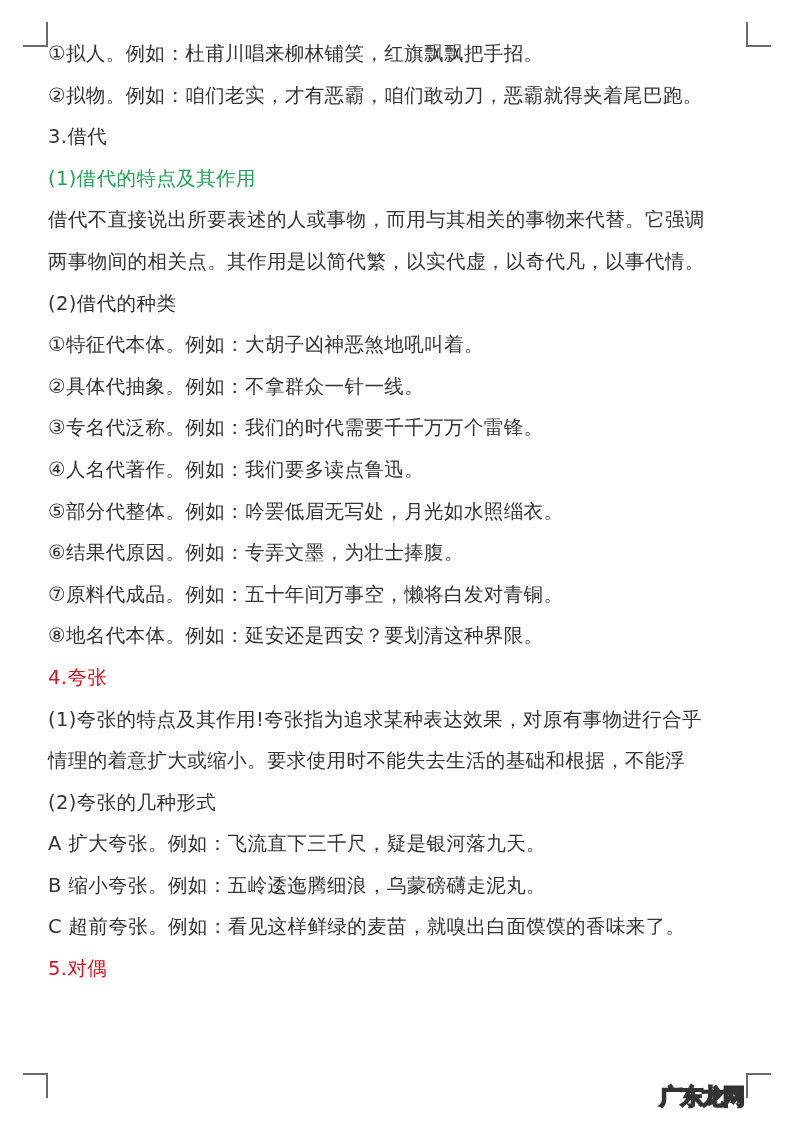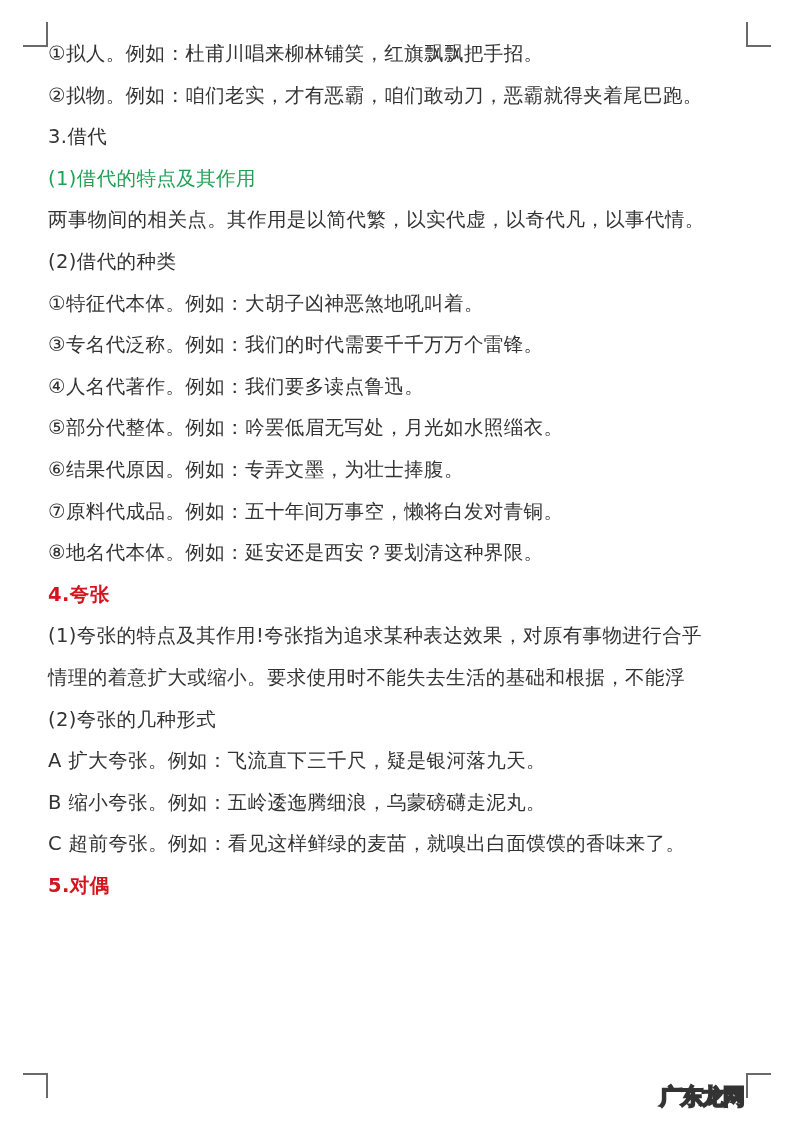--- a/index.html
+++ b/index.html
@@ -41,21 +41,21 @@
     font-size: 19.5px;
     white-space: nowrap;
     letter-spacing: 0.4px;
   }
   .heading-green {
     color: #1fa055;
     font-weight: normal;
   }
   .heading-red {
     color: #d4141e;
-    font-weight: bold;
+    font-weight: normal;
   }
   .watermark {
     position: absolute;
     left: 660px;
     top: 1082px;
     font-size: 22px;
     font-weight: bold;
     color: #ffffff;
     -webkit-text-stroke: 2px #333333;
     letter-spacing: -1px;
@@ -68,23 +68,25 @@
 <div class="corner tl"></div>
 <div class="corner tr"></div>
 <div class="corner bl"></div>
 <div class="corner br"></div>
 
 <div class="content">
   <div class="line">①拟人。例如：杜甫川唱来柳林铺笑，红旗飘飘把手招。</div>
   <div class="line">②拟物。例如：咱们老实，才有恶霸，咱们敢动刀，恶霸就得夹着尾巴跑。</div>
   <div class="line">3.借代</div>
   <div class="line heading-green">(1)借代的特点及其作用</div>
+  <div class="line">借代不直接说出所要表述的人或事物，而用与其相关的事物来代替。它强调</div>
   <div class="line">两事物间的相关点。其作用是以简代繁，以实代虚，以奇代凡，以事代情。</div>
   <div class="line">(2)借代的种类</div>
   <div class="line">①特征代本体。例如：大胡子凶神恶煞地吼叫着。</div>
+  <div class="line">②具体代抽象。例如：不拿群众一针一线。</div>
   <div class="line">③专名代泛称。例如：我们的时代需要千千万万个雷锋。</div>
   <div class="line">④人名代著作。例如：我们要多读点鲁迅。</div>
   <div class="line">⑤部分代整体。例如：吟罢低眉无写处，月光如水照缁衣。</div>
   <div class="line">⑥结果代原因。例如：专弄文墨，为壮士捧腹。</div>
   <div class="line">⑦原料代成品。例如：五十年间万事空，懒将白发对青铜。</div>
   <div class="line">⑧地名代本体。例如：延安还是西安？要划清这种界限。</div>
   <div class="line heading-red">4.夸张</div>
   <div class="line">(1)夸张的特点及其作用!夸张指为追求某种表达效果，对原有事物进行合乎</div>
   <div class="line">情理的着意扩大或缩小。要求使用时不能失去生活的基础和根据，不能浮</div>
   <div class="line">(2)夸张的几种形式</div>

